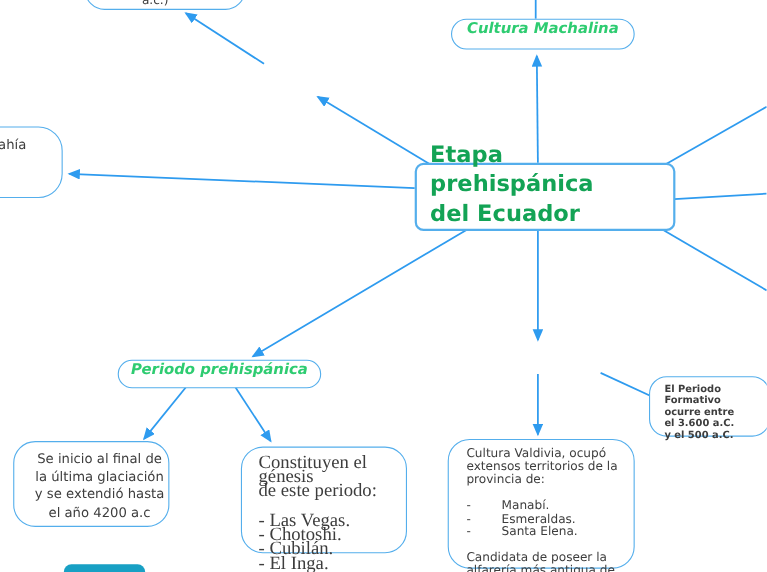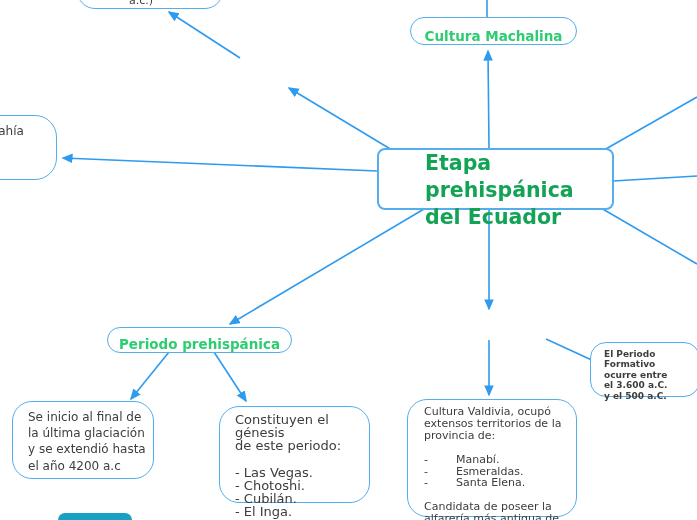--- a/index.html
+++ b/index.html
@@ -9,29 +9,29 @@
     font-family:"DejaVu Sans", sans-serif;
   }
   #canvas{position:absolute;inset:0;width:697px;height:371px;}
   svg#wires{position:absolute;left:0;top:0;z-index:1;}
   svg#wires line{stroke:var(--line);stroke-width:1.6;}
   #arrowhead path{fill:var(--line);}
 
   .node{position:absolute;z-index:2;background:#fff;border:1.5px solid var(--node_border);box-sizing:border-box;}
 
   .pill{
-    border-radius:15px;display:flex;align-items:flex-end;justify-content:center;
+    border-radius:15px;display:flex;align-items:flex-start;justify-content:center;font-style:italic;
   }
   .pill .lbl{
     color:var(--green_label);font-weight:bold;font-size:13.5px;white-space:nowrap;
   }
 
   .central{
     border-radius:8px;border-width:2px;
-    display:flex;align-items:flex-start;padding-left:34px;
+    display:flex;align-items:flex-end;
   }
   .central .lbl{
     color:var(--green_title);font-weight:bold;font-size:20.5px;line-height:27px;
     padding:0 12px;white-space:pre-line;
   }
 
   .notebox{
     border-radius:18px;color:var(--text_dark);
   }
   .notebox .txt{
@@ -111,29 +111,29 @@
 
 
   <div class="node notebox" style="left:590px;top:342px;width:110px;height:55px;border-radius:16px;">
     <span class="txt" style="padding:6px 0 0 13px;font-size:9px;line-height:10.4px;font-weight:bold;">El Periodo
 Formativo
 ocurre entre
 el 3.600 a.C.
 y el 500 a.C.</span>
   </div>
 
-  <div class="node notebox" style="left:12px;top:401px;width:142px;height:78px;border-radius:20px;">
+  <div class="node notebox" style="left:12px;top:401px;width:142px;height:78px;border-radius:20px;text-align:center;">
     <span class="txt" style="padding:7px 0 0 15px;font-size:12px;line-height:16.2px;">Se inicio al final de
 la última glaciación
 y se extendió hasta
 el año 4200 a.c</span>
   </div>
 
   <div class="node notebox" style="left:219px;top:406px;width:151px;height:97px;border-radius:20px;">
-    <span class="txt" style="padding:6px 0 0 15px;font-size:13px;line-height:13.2px;">Constituyen el génesis
+    <span class="txt" style="padding:6px 0 0 15px;font-size:17px;line-height:13.2px;font-family:Liberation Serif, serif;">Constituyen el génesis
 de este periodo:
 
 - Las Vegas.
 - Chotoshi.
 - Cubilán.
 - El Inga.</span>
   </div>
 
   <div class="node notebox" style="left:407px;top:399px;width:170px;height:118px;border-radius:20px;">
     <span class="txt" style="padding:6px 0 0 16px;font-size:11px;line-height:11.9px;">Cultura Valdivia, ocupó

